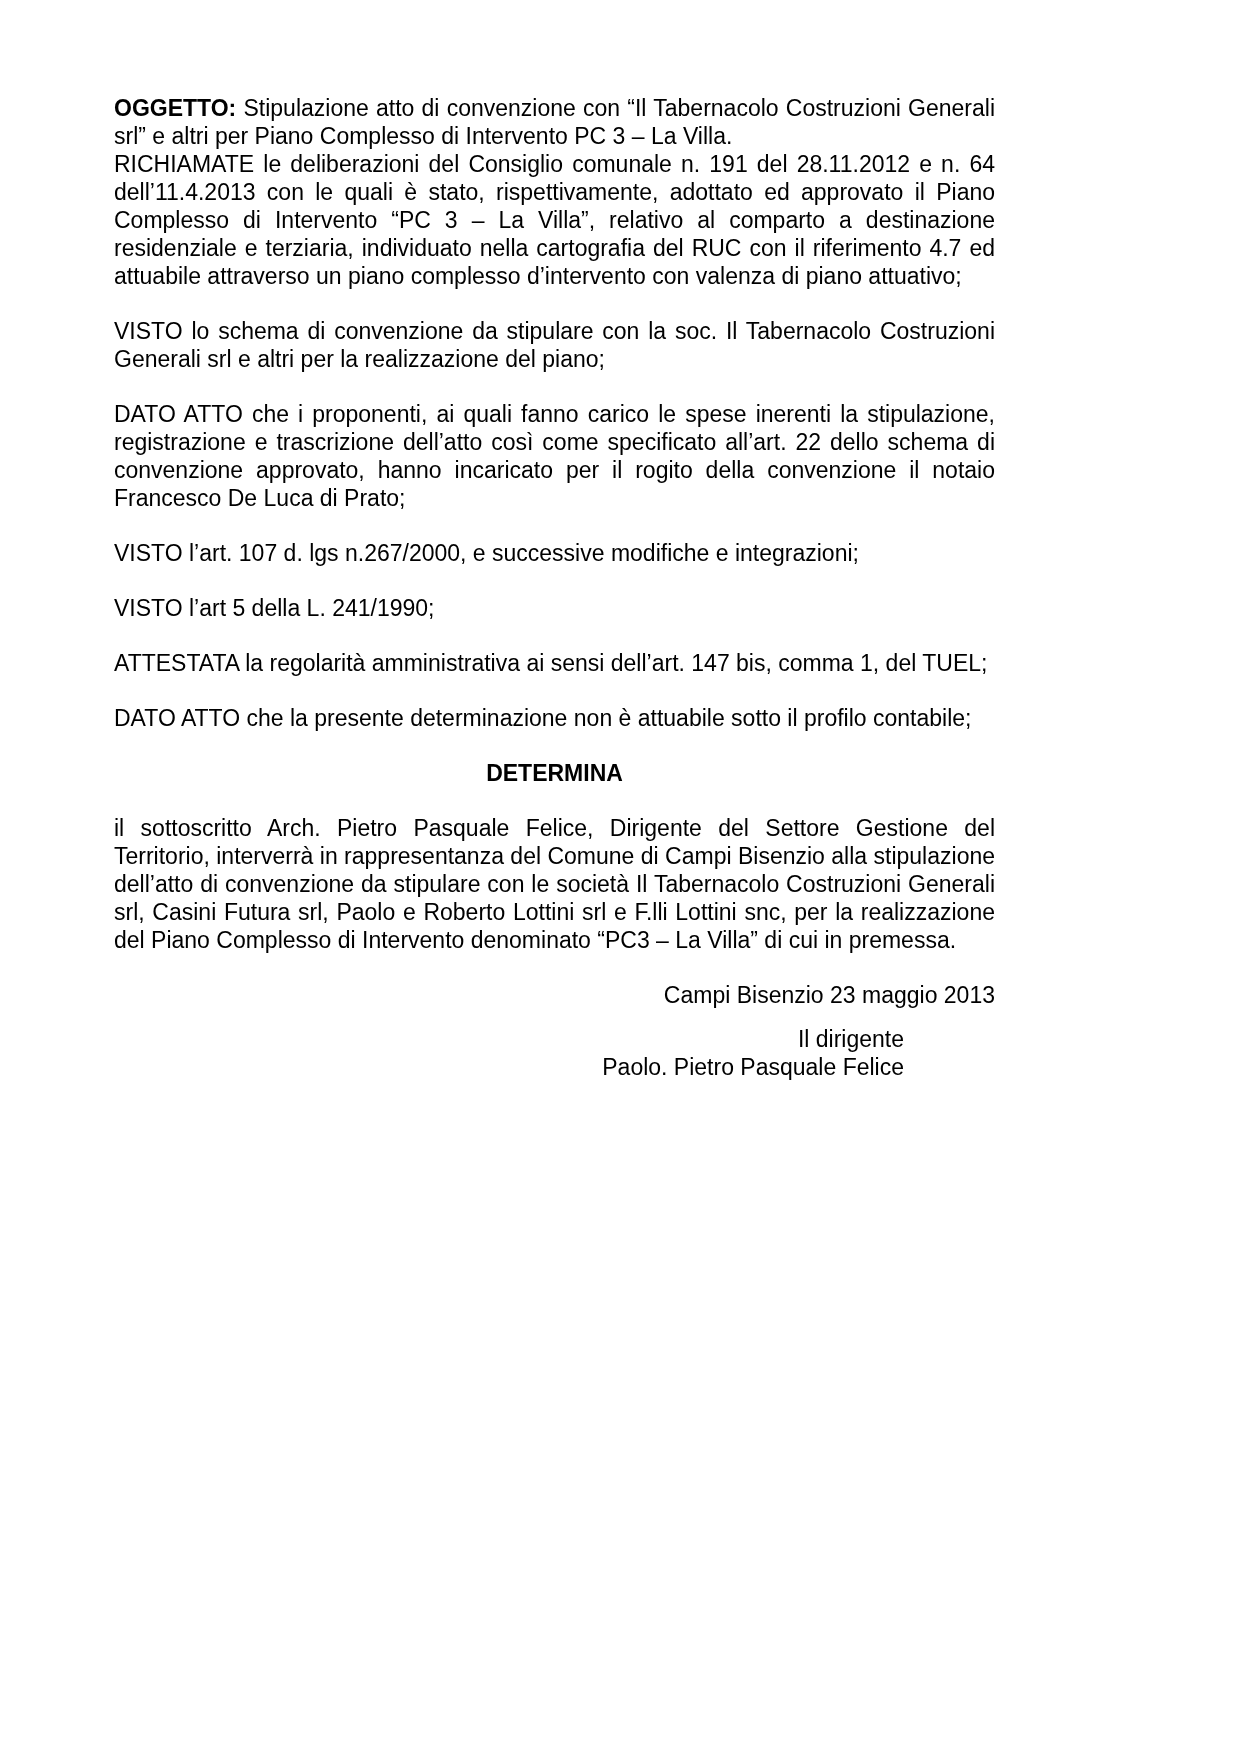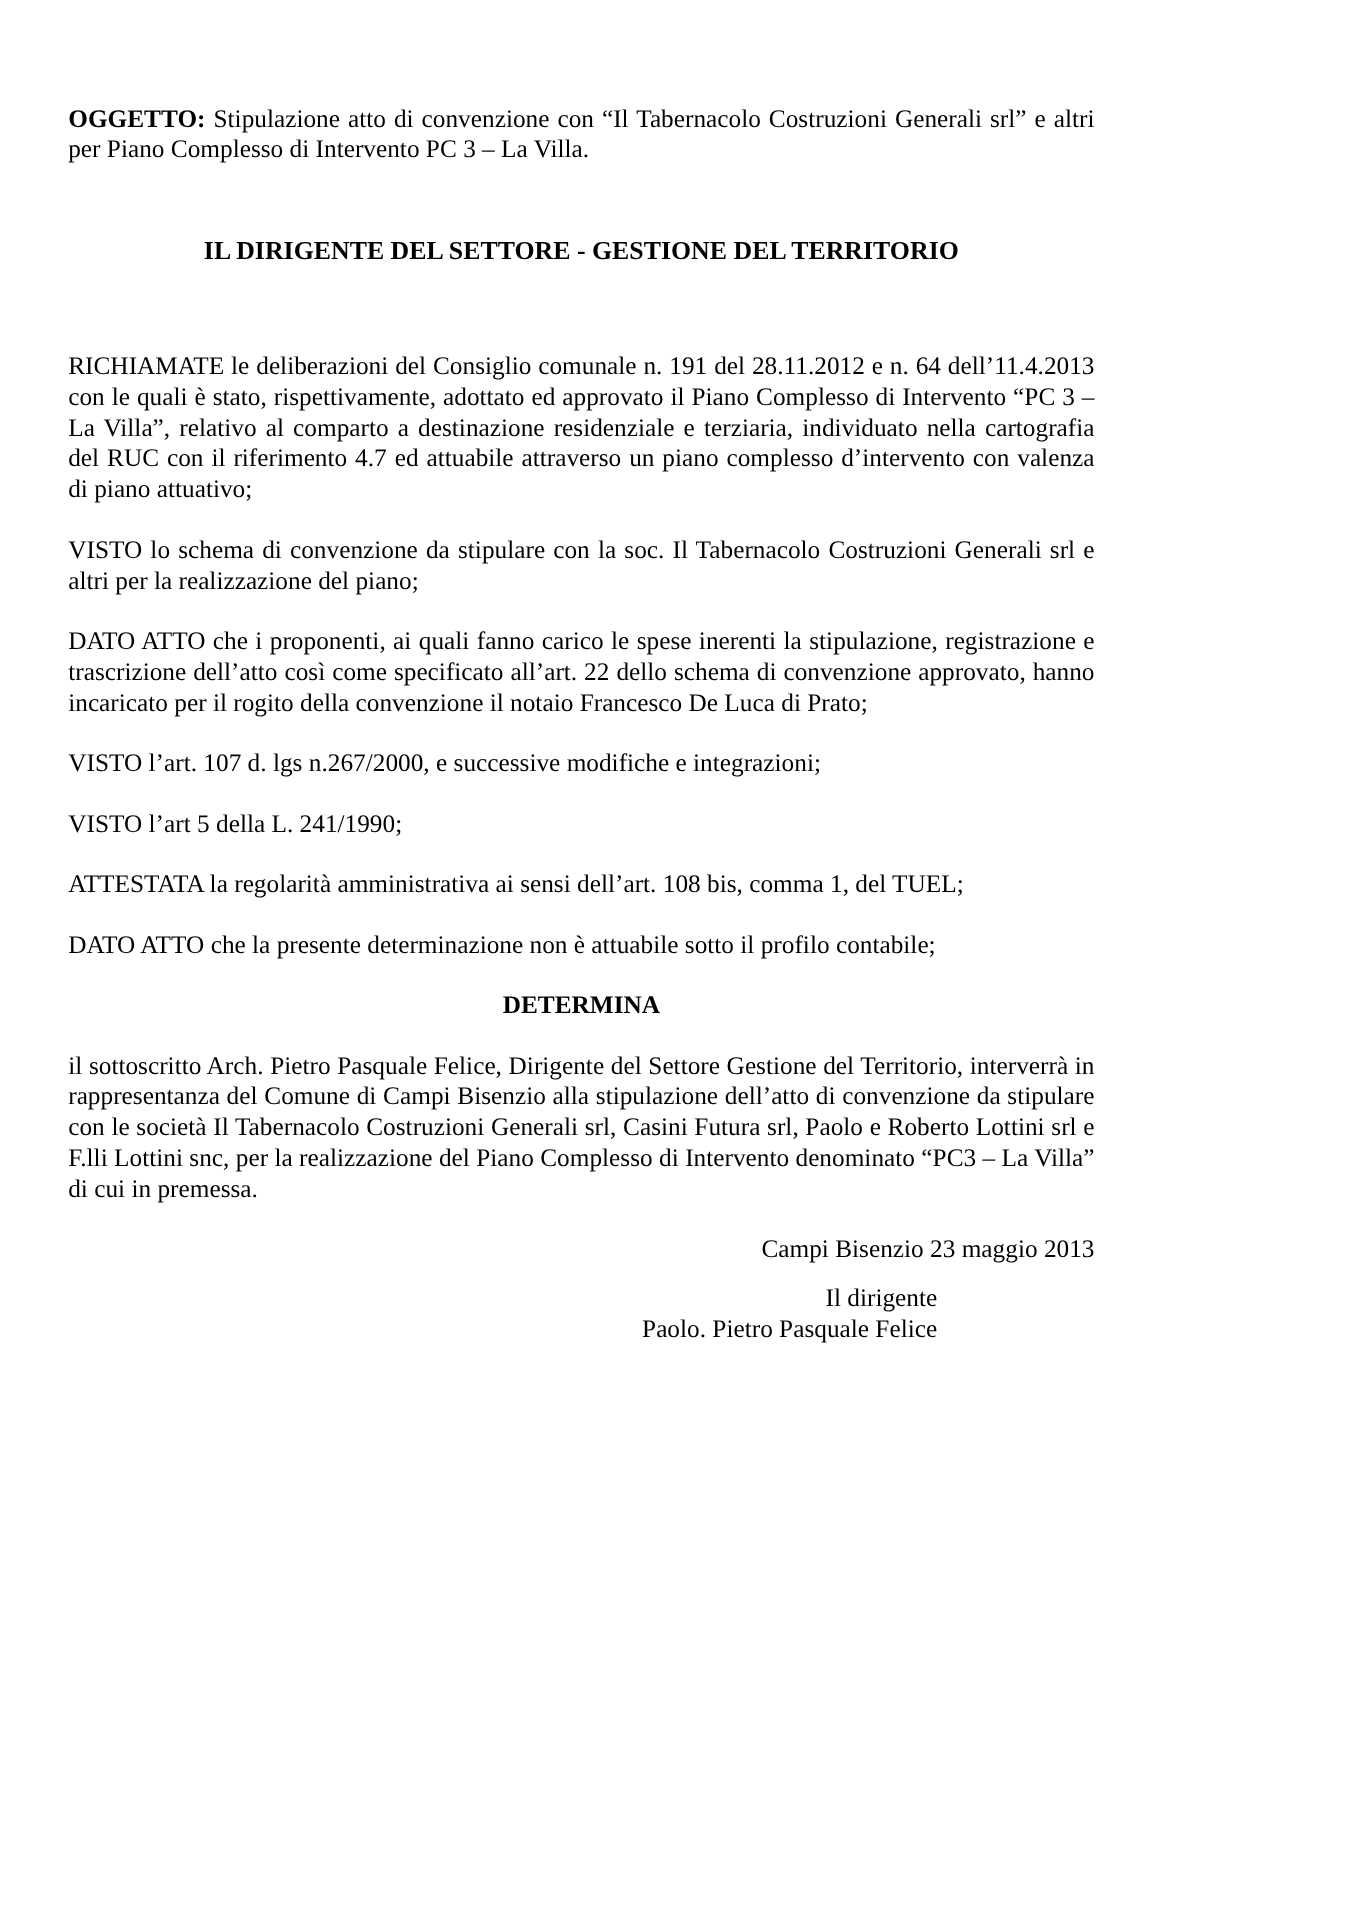--- a/index.html
+++ b/index.html
@@ -8,22 +8,22 @@
     padding: 0;
     background: #e8e8e8;
   }
   .page {
     position: relative;
     width: 1240px;
     height: 1754px;
     margin: 0 auto;
     background: #ffffff;
     box-sizing: border-box;
-    padding: 94px 245px 0 62px;
-    font-family: Liberation Serif, serif;
+    padding: 94px 245px 0 114px;
+    font-family: Liberation Sans, sans-serif;
     font-size: 23px;
     line-height: 28px;
     color: #000000;
     overflow: hidden;
   }
   .body-para {
     margin: 0 0 27px 0;
     text-align: justify;
   }
   .subject-para {
@@ -58,34 +58,33 @@
     line-height: 28px;
   }
 </style>
 </head>
 <body>
 
 <div class="page">
 
   <p class="subject-para"><span class="subject-label">OGGETTO:</span><span> Stipulazione atto di convenzione  con  “Il Tabernacolo Costruzioni Generali srl”  e altri  per Piano Complesso di Intervento  PC 3 – La Villa.</span></p>
 
-  <h1 class="doc-heading">IL DIRIGENTE DEL SETTORE - GESTIONE DEL TERRITORIO</h1>
 
   <p class="body-para">RICHIAMATE le deliberazioni del  Consiglio comunale n. 191 del 28.11.2012  e n.  64 dell’11.4.2013 con le quali è stato, rispettivamente, adottato ed approvato il Piano Complesso di Intervento “PC 3 – La Villa”, relativo al comparto a destinazione residenziale e terziaria, individuato nella cartografia del RUC con il riferimento 4.7 ed attuabile attraverso un piano complesso d’intervento con valenza di piano attuativo;</p>
 
   <p class="body-para">VISTO  lo schema di convenzione da stipulare con la soc. Il Tabernacolo Costruzioni Generali srl e altri per la realizzazione del piano;</p>
 
   <p class="body-para">DATO  ATTO   che i proponenti, ai quali fanno carico le spese inerenti la stipulazione, registrazione e   trascrizione dell’atto così come specificato all’art. 22 dello schema di convenzione approvato,  hanno incaricato per il rogito della convenzione  il notaio Francesco De Luca di Prato;</p>
 
   <p class="body-para">VISTO l’art. 107 d. lgs n.267/2000, e successive modifiche e integrazioni;</p>
 
   <p class="body-para">VISTO l’art 5 della L. 241/1990;</p>
 
 
-  <p class="body-para">ATTESTATA la regolarità amministrativa ai sensi dell’art. 108 bis, comma 1, del TUEL;</p>
+  <p class="body-para">ATTESTATA la regolarità amministrativa ai sensi dell’art. 147 bis, comma 1, del TUEL;</p>
 
   <p class="body-para">DATO ATTO che la presente determinazione non è attuabile sotto il profilo contabile;</p>
 
   <p class="determina-heading">DETERMINA</p>
 
   <p class="body-para">il sottoscritto Arch. Pietro Pasquale Felice,  Dirigente del Settore Gestione del Territorio, interverrà in rappresentanza del Comune di Campi Bisenzio alla stipulazione dell’atto di convenzione da stipulare con le società Il Tabernacolo Costruzioni Generali srl, Casini Futura srl, Paolo e Roberto Lottini srl e F.lli Lottini snc, per la realizzazione del Piano Complesso di Intervento  denominato “PC3 – La Villa” di cui in premessa.</p>
 
   <p class="place-date">Campi Bisenzio 23 maggio 2013</p>
 
   <div class="signature-block">

